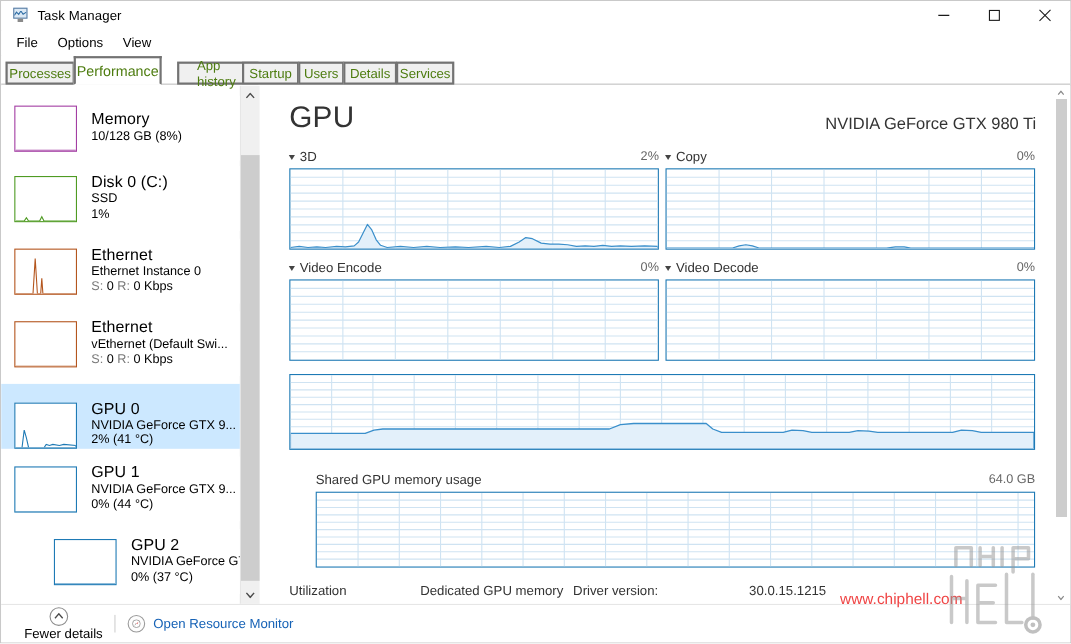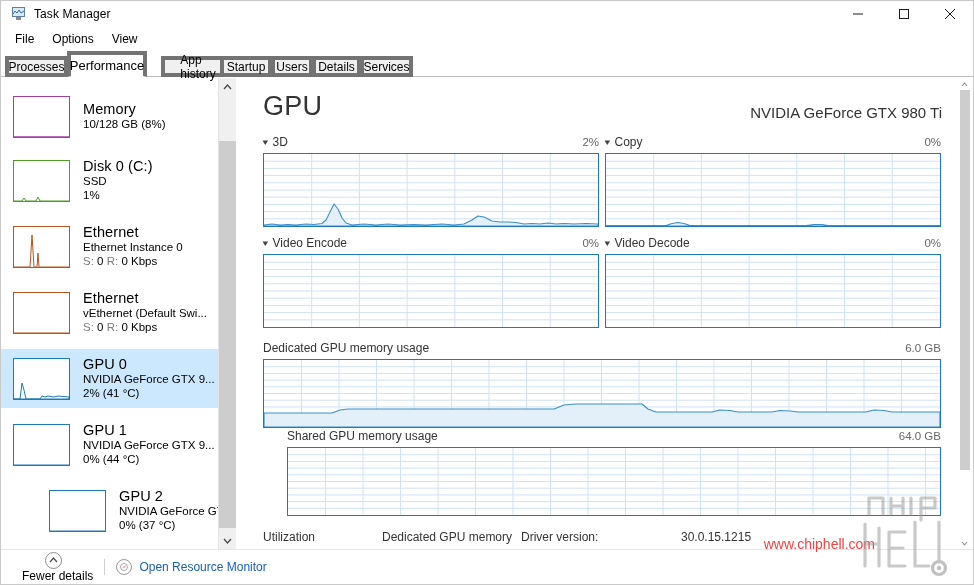--- a/index.html
+++ b/index.html
@@ -64,22 +64,22 @@
   #tabstrip {
     position: absolute; top: 50px; left: 0; width: 972px; height: 26px;
     background: #ffffff;
   }
   #tabstrip::after {
     content: ""; position: absolute; left: 0; bottom: 0; width: 100%; height: 1px;
     background: #c0c0c0;
   }
   .tab {
     position: absolute; bottom: 0; height: 21px;
-    background: #f0f0f0; border: 4px solid #737373;
-    font-size: 12px; color: #000000;
+    background: #f0f0f0; border: 2px solid #737373;
+    font-size: 12px; color: #4d7c0f;
     display: flex; align-items: center; justify-content: center;
     padding: 0 16px; z-index: 1;
   }
   .tab.active {
     height: 26px; background: #ffffff; border-bottom: 1px solid #ffffff;
     z-index: 3; font-size: 13px;
   }
 
   
   #content {
@@ -104,21 +104,21 @@
   .sb-arrow.down { bottom: 0; }
   #sidebar-thumb {
     position: absolute; left: 0; top: 63px; width: 17px; height: 387px;
     background: #cdcdcd;
   }
 
   .sb-item {
     position: relative; height: 59px; display: flex; align-items: center;
     padding-left: 12px; background: #ffffff;
   }
-  .sb-item.selected { background: #cce8ff; }
+  .sb-item.selected { background: #cce8ff; align-items: flex-end; }
   .sb-thumbgraph {
     width: 57px; height: 42px; border: 1px solid #777; background: #fff;
     position: relative; flex: 0 0 auto; overflow: hidden;
   }
   .sb-thumbgraph svg { position: absolute; left: 0; top: 0; }
   .sb-labels { margin-left: 13px; line-height: 1.18; overflow: hidden; }
   .sb-title { font-size: 14.5px; color: #000; letter-spacing: .1px; }
   .sb-sub { font-size: 11.5px; color: #000; white-space: nowrap; }
   .sb-sub .dim { color: #7a7a7a; }
 
@@ -505,24 +505,20 @@
               <line x1="143.1" y1="0" x2="143.1" y2="72"></line>
                 <line x1="190.8" y1="0" x2="190.8" y2="72"></line>
               <line x1="238.5" y1="0" x2="238.5" y2="72"></line>
                 <line x1="286.2" y1="0" x2="286.2" y2="72"></line>
             </g>
           </svg>
         </div>
       </div>
 
       <div class="gbox" style="left:26px; top:262px; width:678px;">
-        <div class="ghead">
-          <span class="ghead-left plain">Dedicated GPU memory usage</span>
-          <span class="ghead-right">6.0 GB</span>
-        </div>
         <div class="gplot" style="height:69px;">
           <svg width="676" height="67" viewBox="0 0 676 67" preserveAspectRatio="none">
             <g stroke="#cfe3f2" stroke-width="1">
               <line x1="0" y1="6.7" x2="676" y2="6.7"></line>
                 <line x1="0" y1="13.4" x2="676" y2="13.4"></line>
               <line x1="0" y1="20.1" x2="676" y2="20.1"></line>
                 <line x1="0" y1="26.8" x2="676" y2="26.8"></line>
               <line x1="0" y1="33.5" x2="676" y2="33.5"></line>
                 <line x1="0" y1="40.2" x2="676" y2="40.2"></line>
               <line x1="0" y1="46.9" x2="676" y2="46.9"></line>

